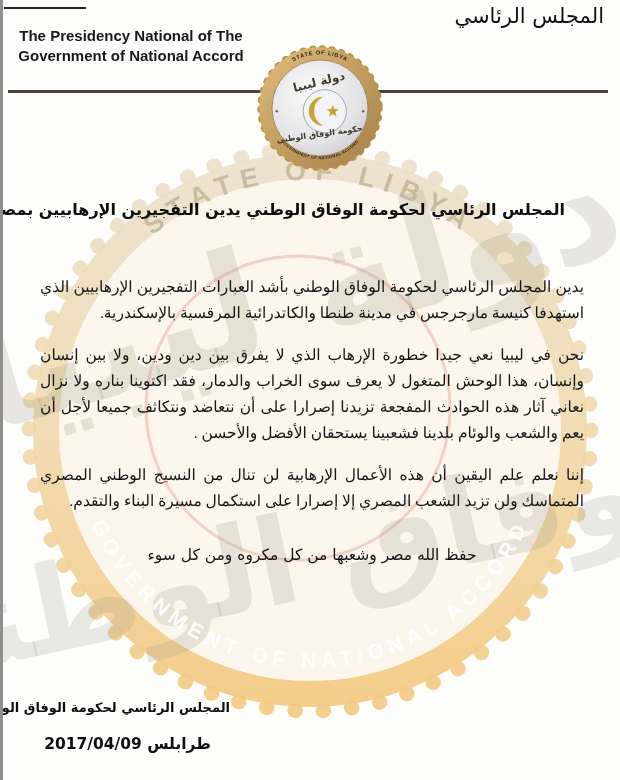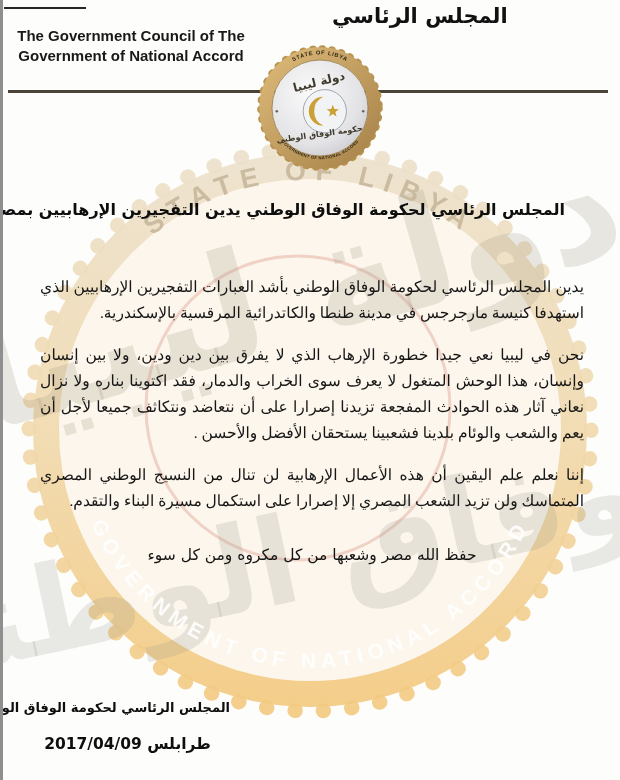--- a/index.html
+++ b/index.html
@@ -20,23 +20,23 @@
   .watermark{ position:absolute; left:0; top:0; width:620px; height:780px; z-index:0; }
 
   
   .header-english{
     position:absolute; left:6px; top:26px; width:250px;
     font-family:"Liberation Sans", sans-serif;
     font-weight:bold; font-size:15px; line-height:20px;
     text-align:center; color:#191919; z-index:3;
   }
   .header-arabic{
-    position:absolute; right:8px; top:2px; width:280px;
-    direction:rtl; text-align:left;
-    font-weight:bold; font-size:21px; line-height:28px;
+    position:absolute; right:16px; top:2px; width:280px;
+    direction:rtl; text-align:right;
+    font-weight:normal; font-size:21px; line-height:28px;
     color:#111; z-index:3;
   }
   .header-rule{
     position:absolute; left:8px; top:90px; width:600px; height:3px;
     background:#4c4338; z-index:1;
   }
   .seal{ position:absolute; left:256px; top:44px; width:128px; height:128px; z-index:2; }
 
   
   .doc-title{
@@ -84,21 +84,21 @@
   </text>
   <text text-anchor="middle" font-family="Liberation Sans, sans-serif" font-size="21" font-weight="bold" letter-spacing="5.5" fill="#ffffff" opacity="0.92">
     <textPath href="#wmBotArc" startOffset="50%">GOVERNMENT OF NATIONAL ACCORD</textPath>
   </text>
 </svg>
 
 <div class="left-scan-edge"></div>
 <div class="top-scan-line"></div>
 
 <div class="header-english">
-  <div>The Government Council of The</div>
+  <div>The Presidency National of The</div>
   <div>Government of National Accord</div>
 </div>
 
 <div class="header-arabic">
   <div>المجلس الرئاسي</div>
 </div>
 
 <div class="header-rule"></div>
 
 <svg class="seal" viewBox="0 0 160 160" aria-hidden="true">

